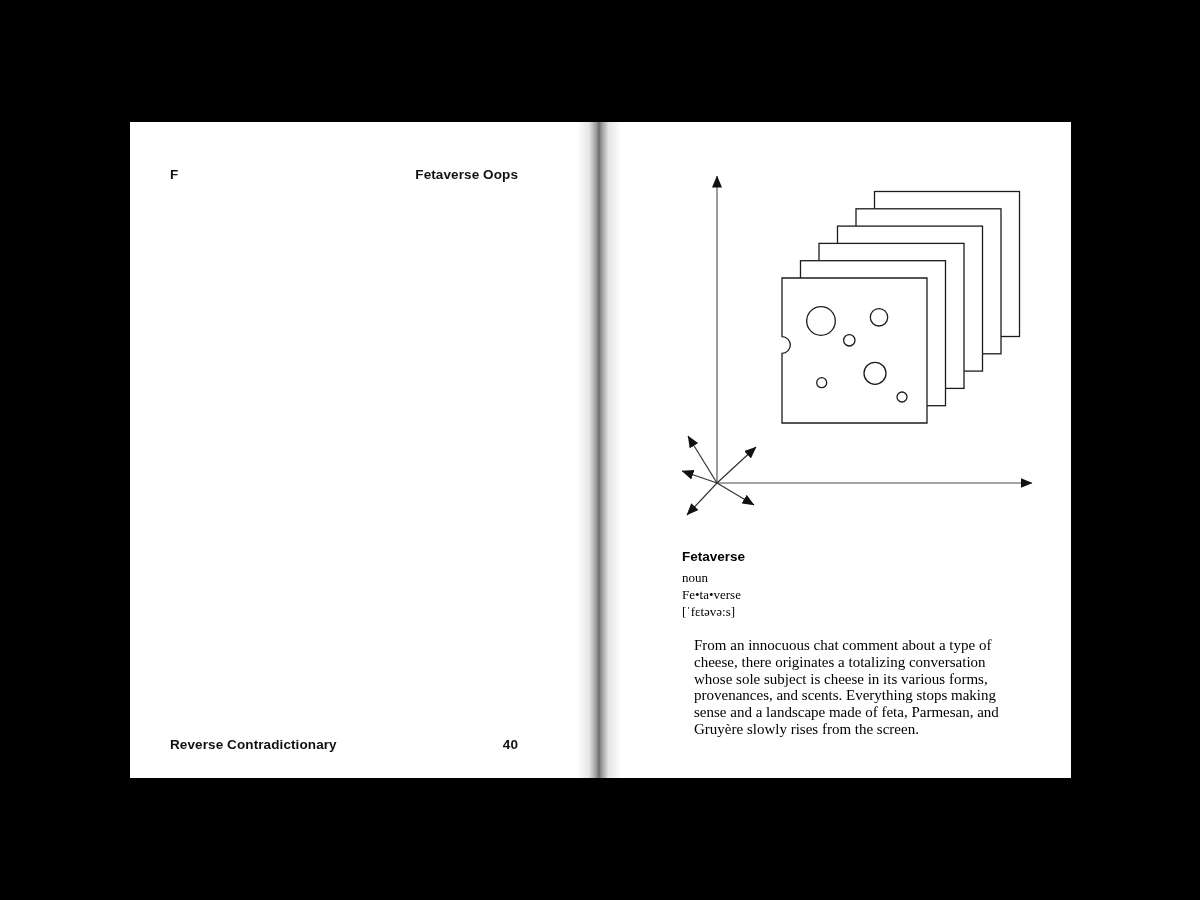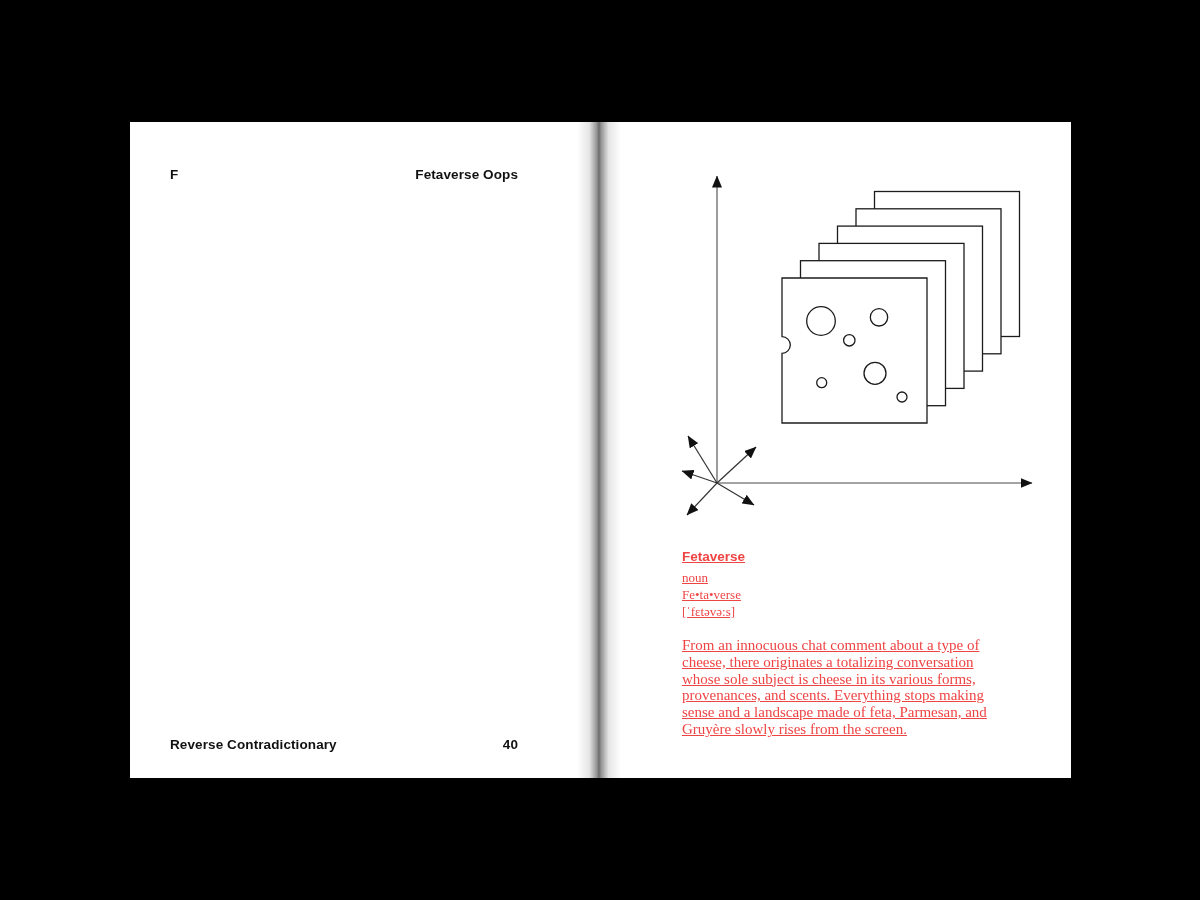--- a/index.html
+++ b/index.html
@@ -59,40 +59,39 @@
     position: absolute;
     left: 71px; top: 38px;
     width: 380px; height: 380px;
   }
 
   
   .entry {
     position: absolute;
     left: 83px; top: 428px;
     width: 326px;
-    color: #ef4444;
-    text-decoration: underline;
+    color: #000000;
   }
   .headword {
     font-family: "Liberation Sans", sans-serif;
     font-weight: bold;
     font-size: 13.5px;
     line-height: 14px;
     margin: 0 0 5px 0;
   }
   .entry-line {
     font-family: "Liberation Serif", "DejaVu Serif", serif;
     font-size: 13px;
     line-height: 17px;
   }
   .definition {
     font-family: "Liberation Serif", "DejaVu Serif", serif;
     font-size: 15px;
     line-height: 16.8px;
-    margin: 17px 0 0 0;
+    margin: 17px 0 0 12px;
   }
 </style>
 </head>
 <body>
 
 <div class="stage">
   <div class="spread">
 
     <div class="page page-left">
       <div class="lp-header">

